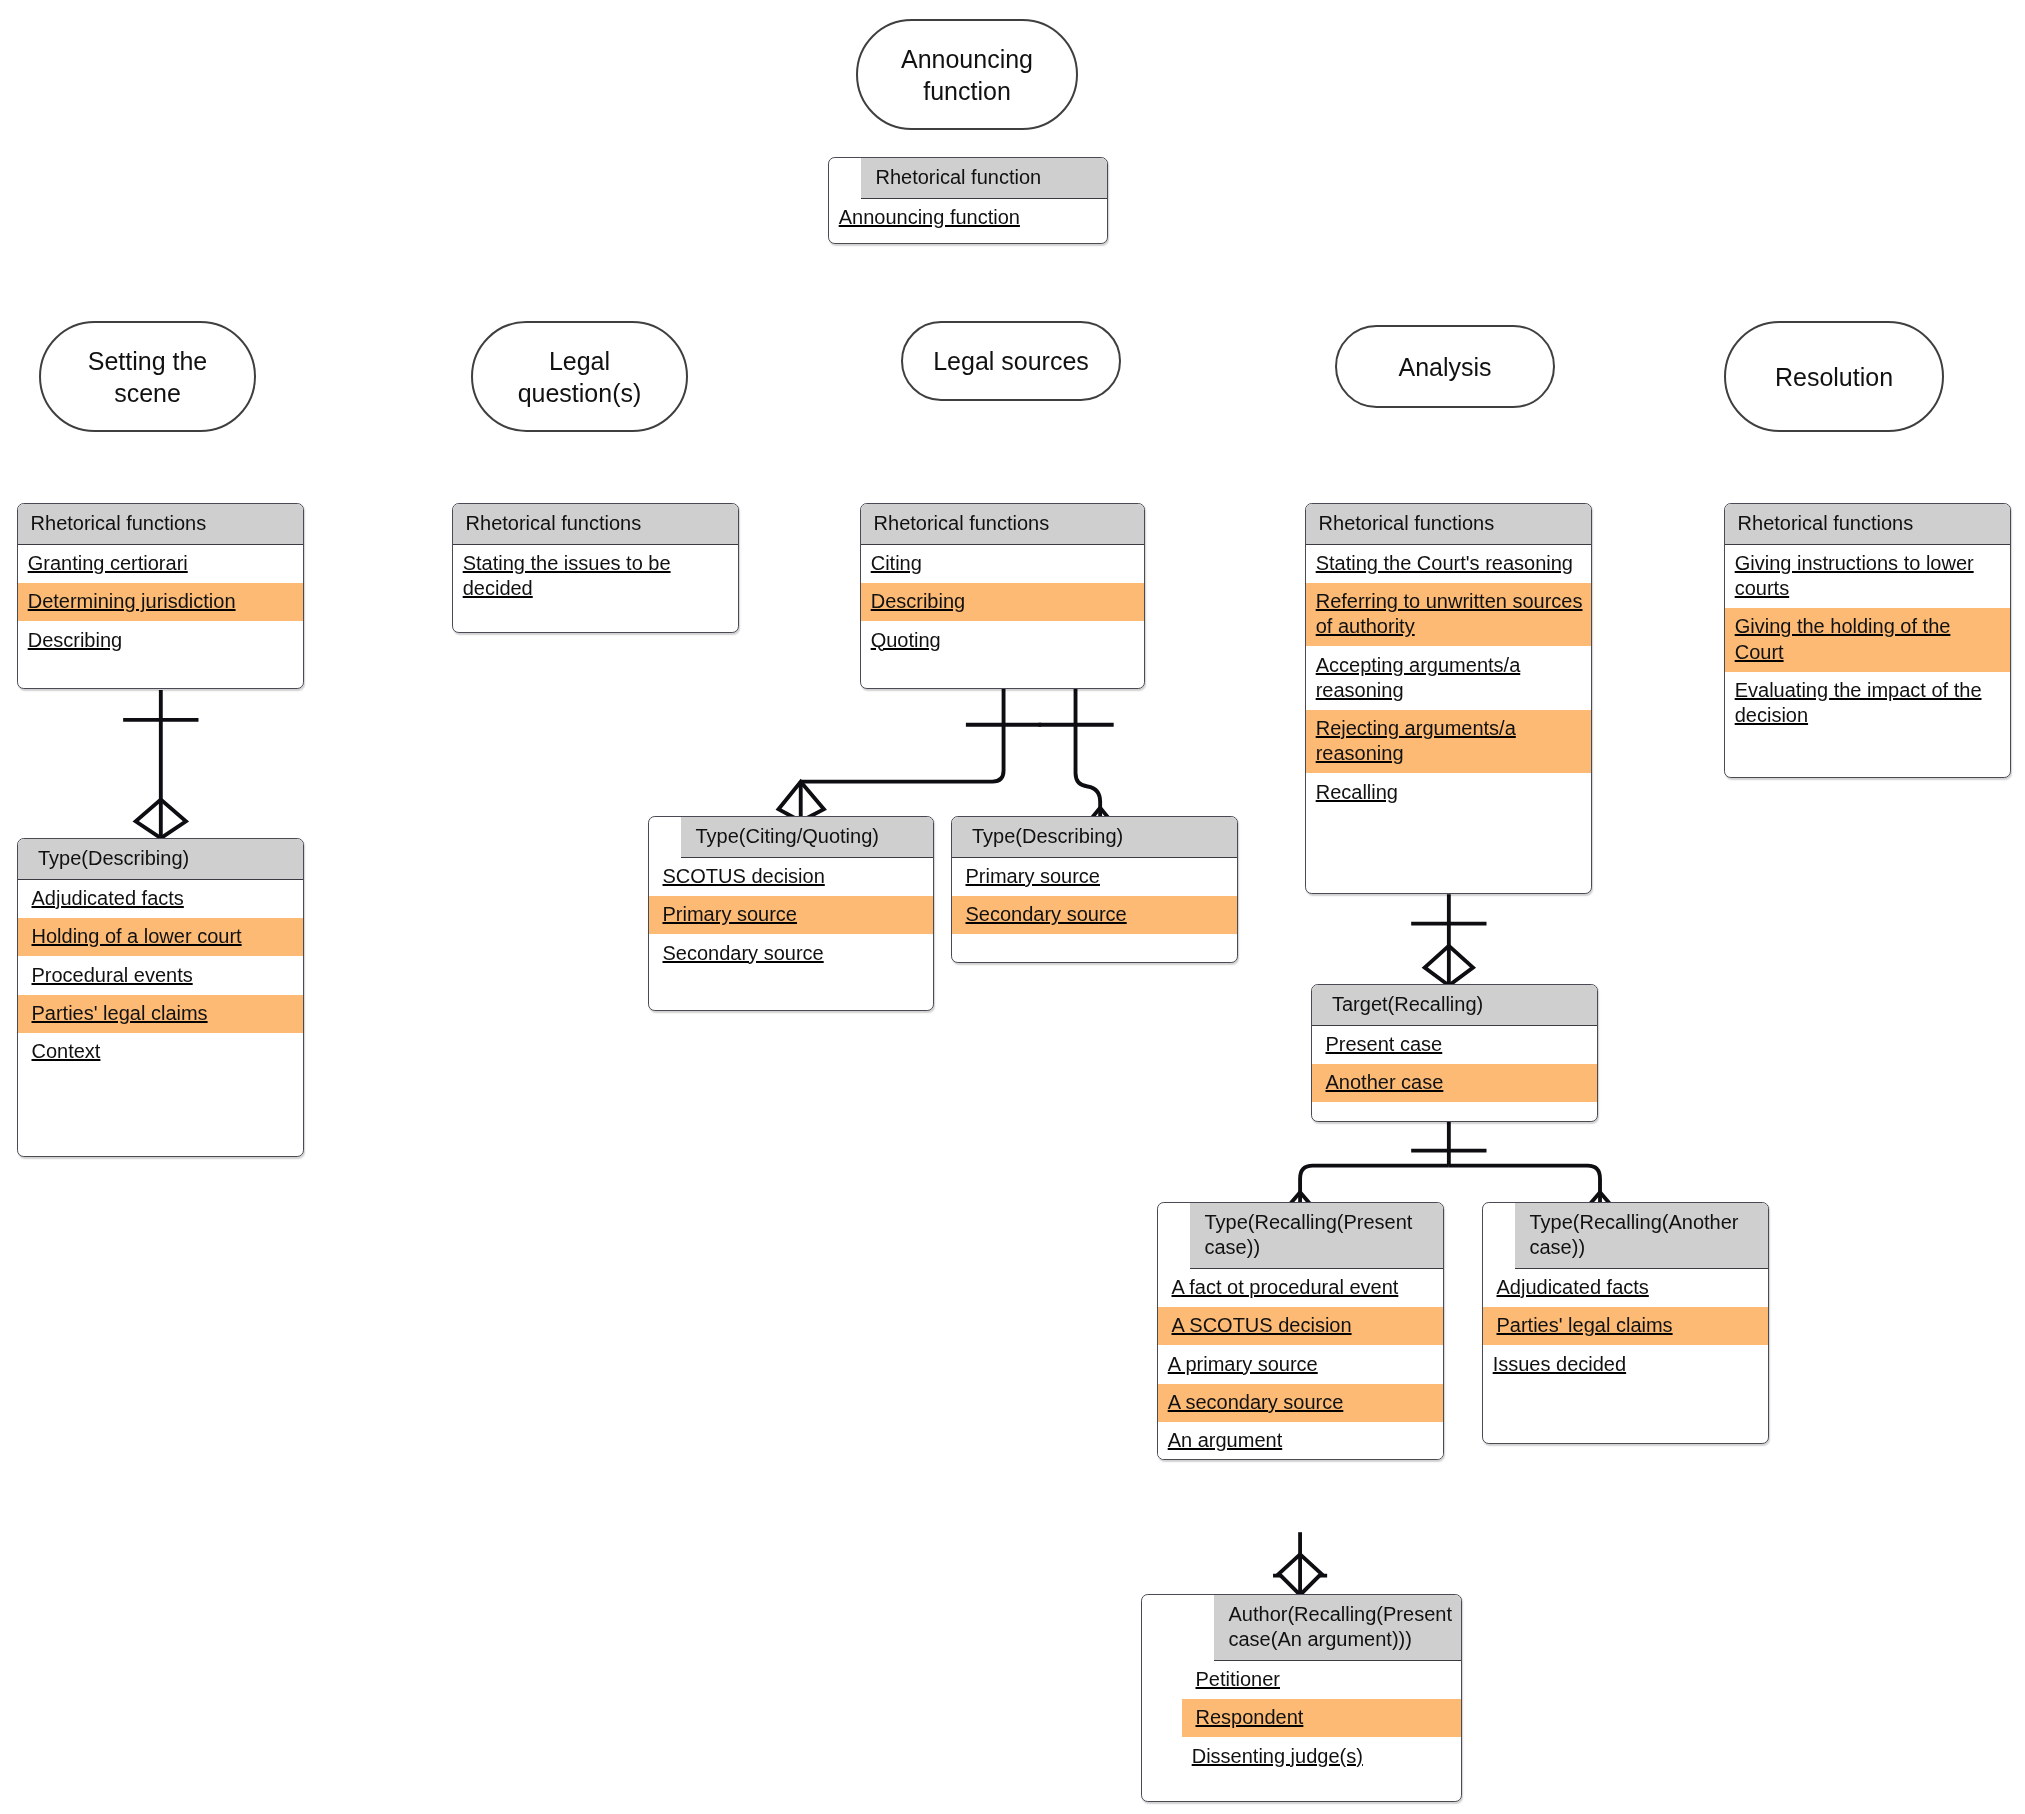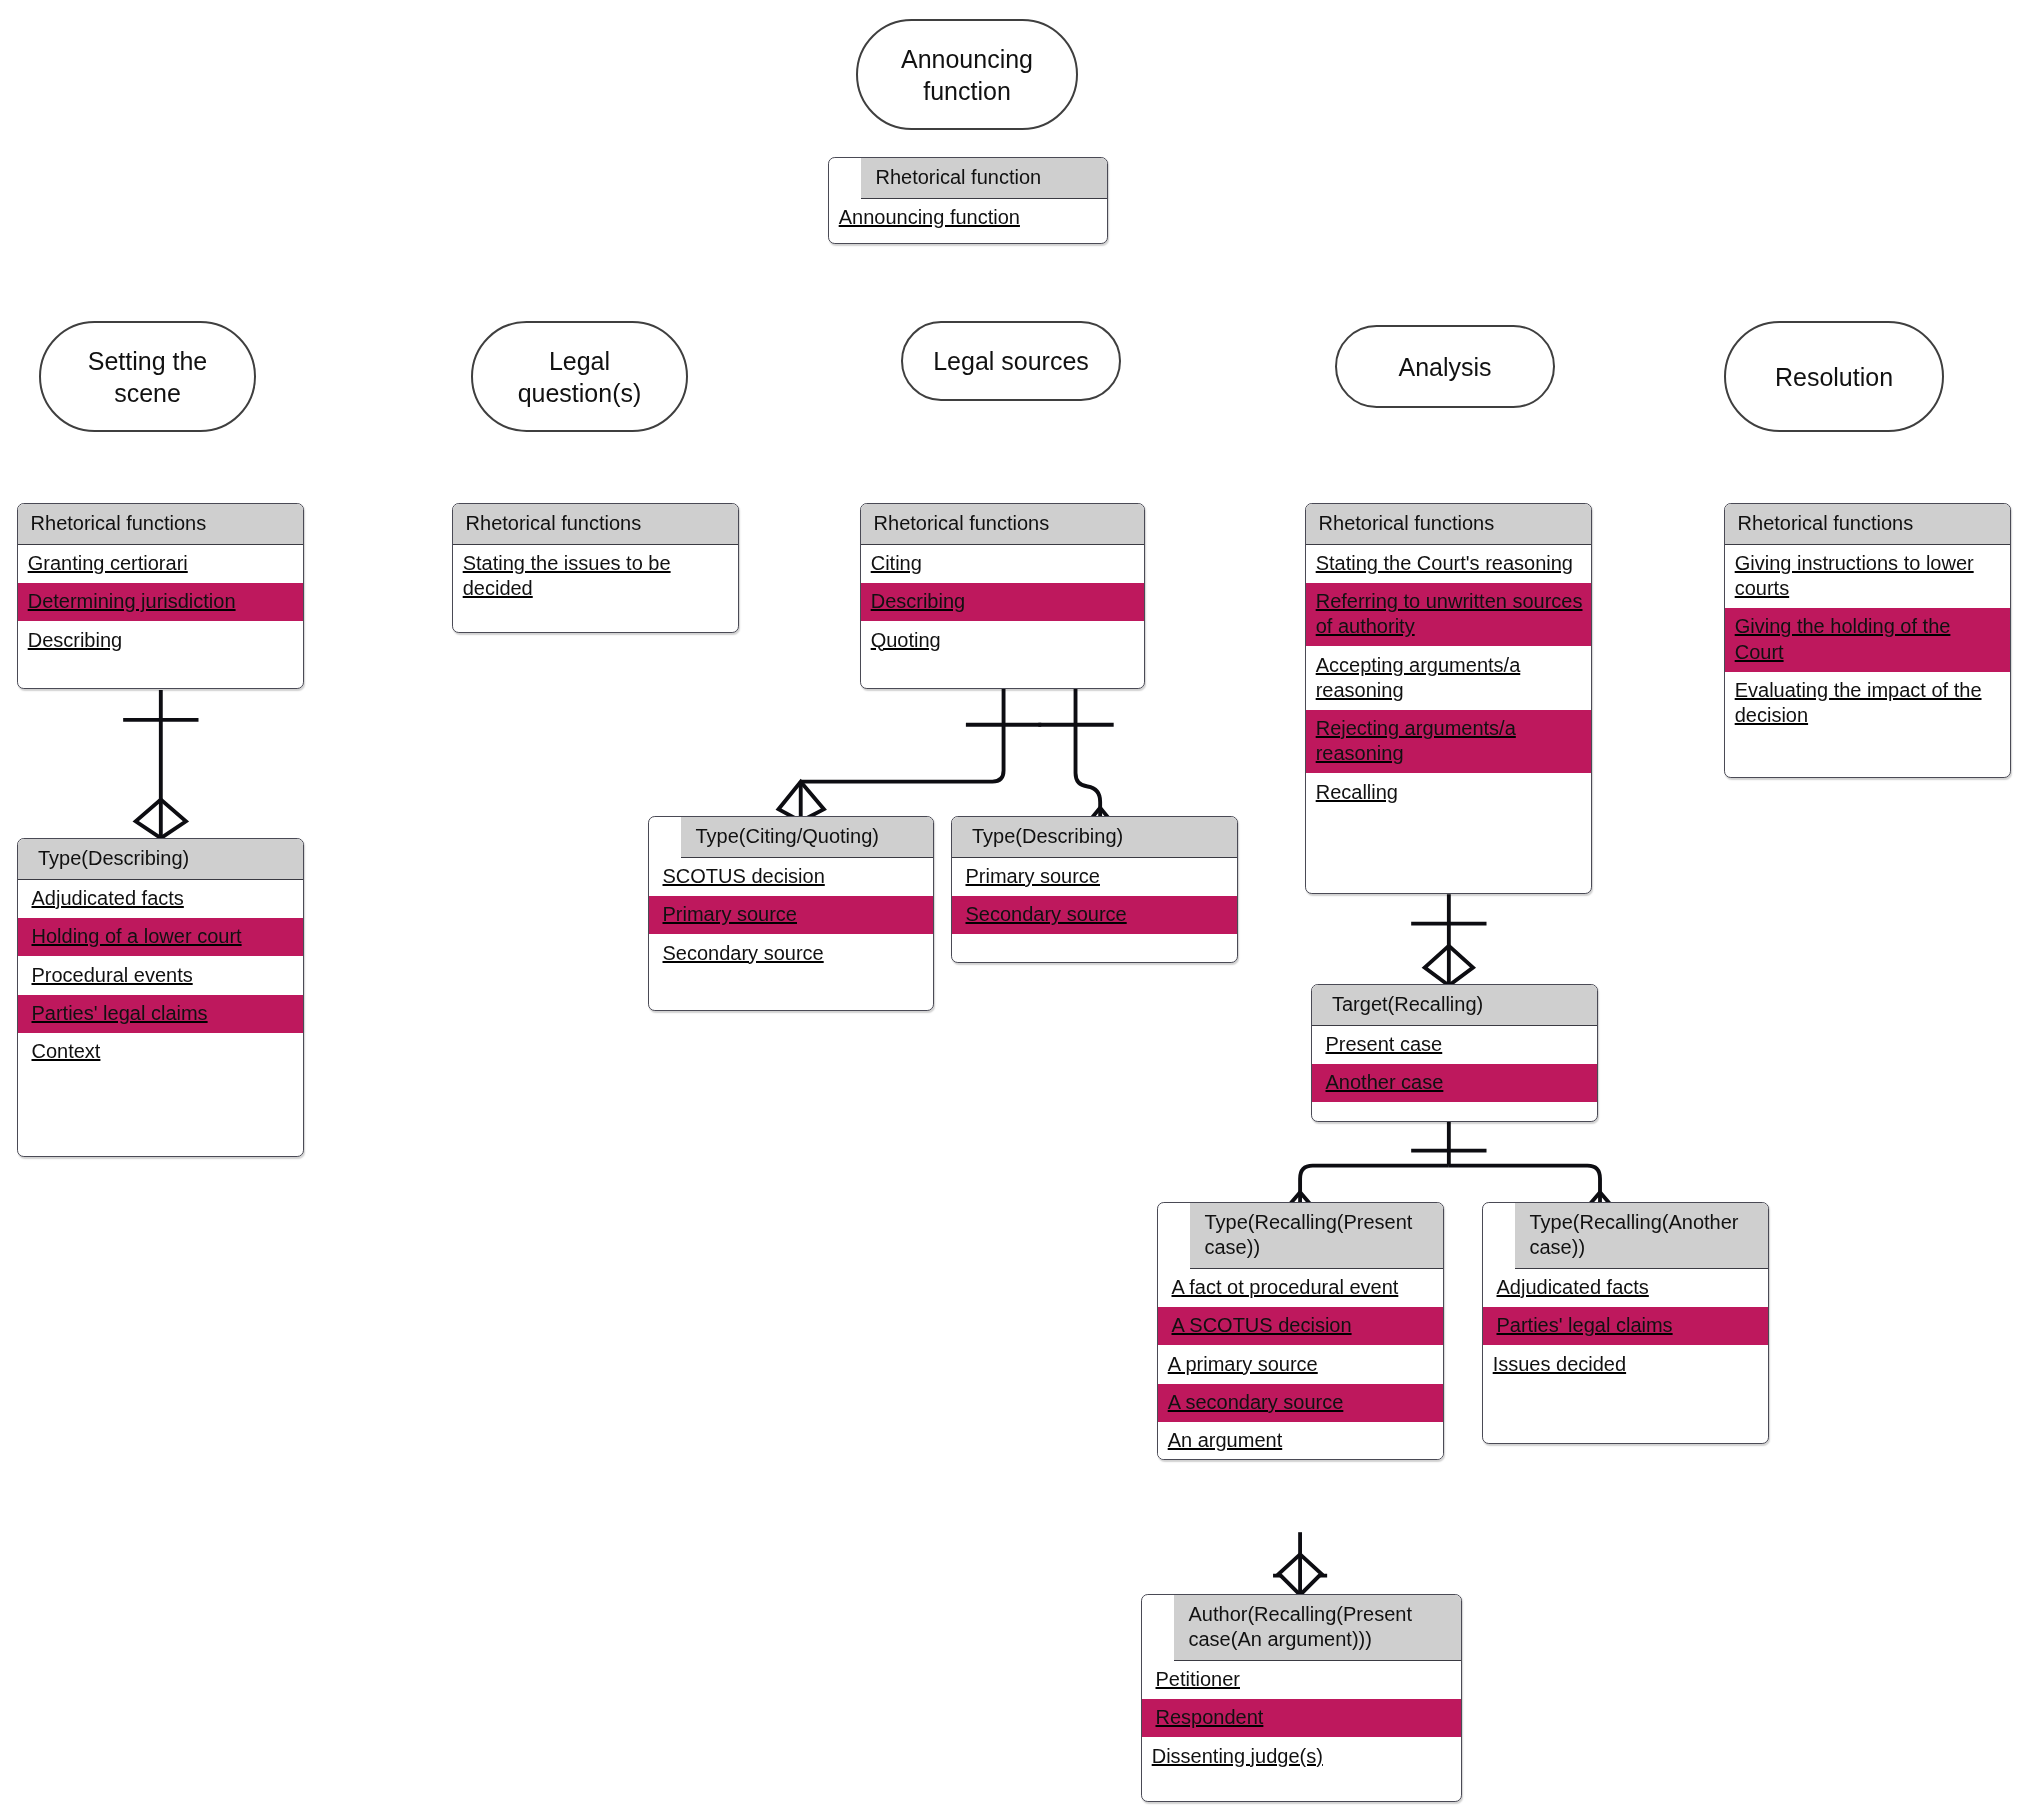--- a/index.html
+++ b/index.html
@@ -43,21 +43,21 @@
   }
   .tbl .rows{display:block;text-decoration:underline;}
   .tbl .row{
     color:#111;
     font-size:20px;
     line-height:1.26;
     padding:6.3px 6.8px 6.8px 9.7px;
     box-sizing:border-box;
     background:#ffffff;
   }
-  .tbl .row.alt{background:#be185d;}
+  .tbl .row.alt{background:#fdba74;}
 
   
   .hd.pad-left-lg{padding-left:20px;}
   .hd.pad-left-md{padding-left:14.5px;margin-left:32px;}
   .row.pad-left-md{padding-left:13.5px;}
 
   
   #wires{position:absolute;left:0;top:0;width:2025px;height:1815px;pointer-events:none;}
   #wires path, #wires line{fill:none;stroke:#0d0d12;stroke-width:8;stroke-linecap:butt;stroke-linejoin:miter;}
   #wires .tri{fill:#ffffff;stroke:#0d0d12;stroke-width:8;}
@@ -229,21 +229,21 @@
 
   <div class="tbl" style="left:1482px;top:1202px;width:287px;height:242px;">
     <div class="hd pad-left-md">Type(Recalling(Another case))</div>
     <div class="rows">
       <div class="row pad-left-md">Adjudicated facts</div>
       <div class="row alt pad-left-md">Parties' legal claims</div>
       <div class="row">Issues decided</div>
     </div>
   </div>
 
-  <div class="tbl" style="left:1141px;top:1594px;width:321px;height:208px;">
+  <div class="tbl" style="left:1141px;top:1594px;width:321px;height:208px;padding-left:40px;">
     <div class="hd pad-left-md">Author(Recalling(Present case(An argument)))</div>
     <div class="rows">
       <div class="row pad-left-md">Petitioner</div>
       <div class="row alt pad-left-md">Respondent</div>
       <div class="row">Dissenting judge(s)</div>
     </div>
   </div>
 
   <div class="tbl" style="left:1724px;top:503px;width:287px;height:275px;">
     <div class="hd">Rhetorical functions</div>

